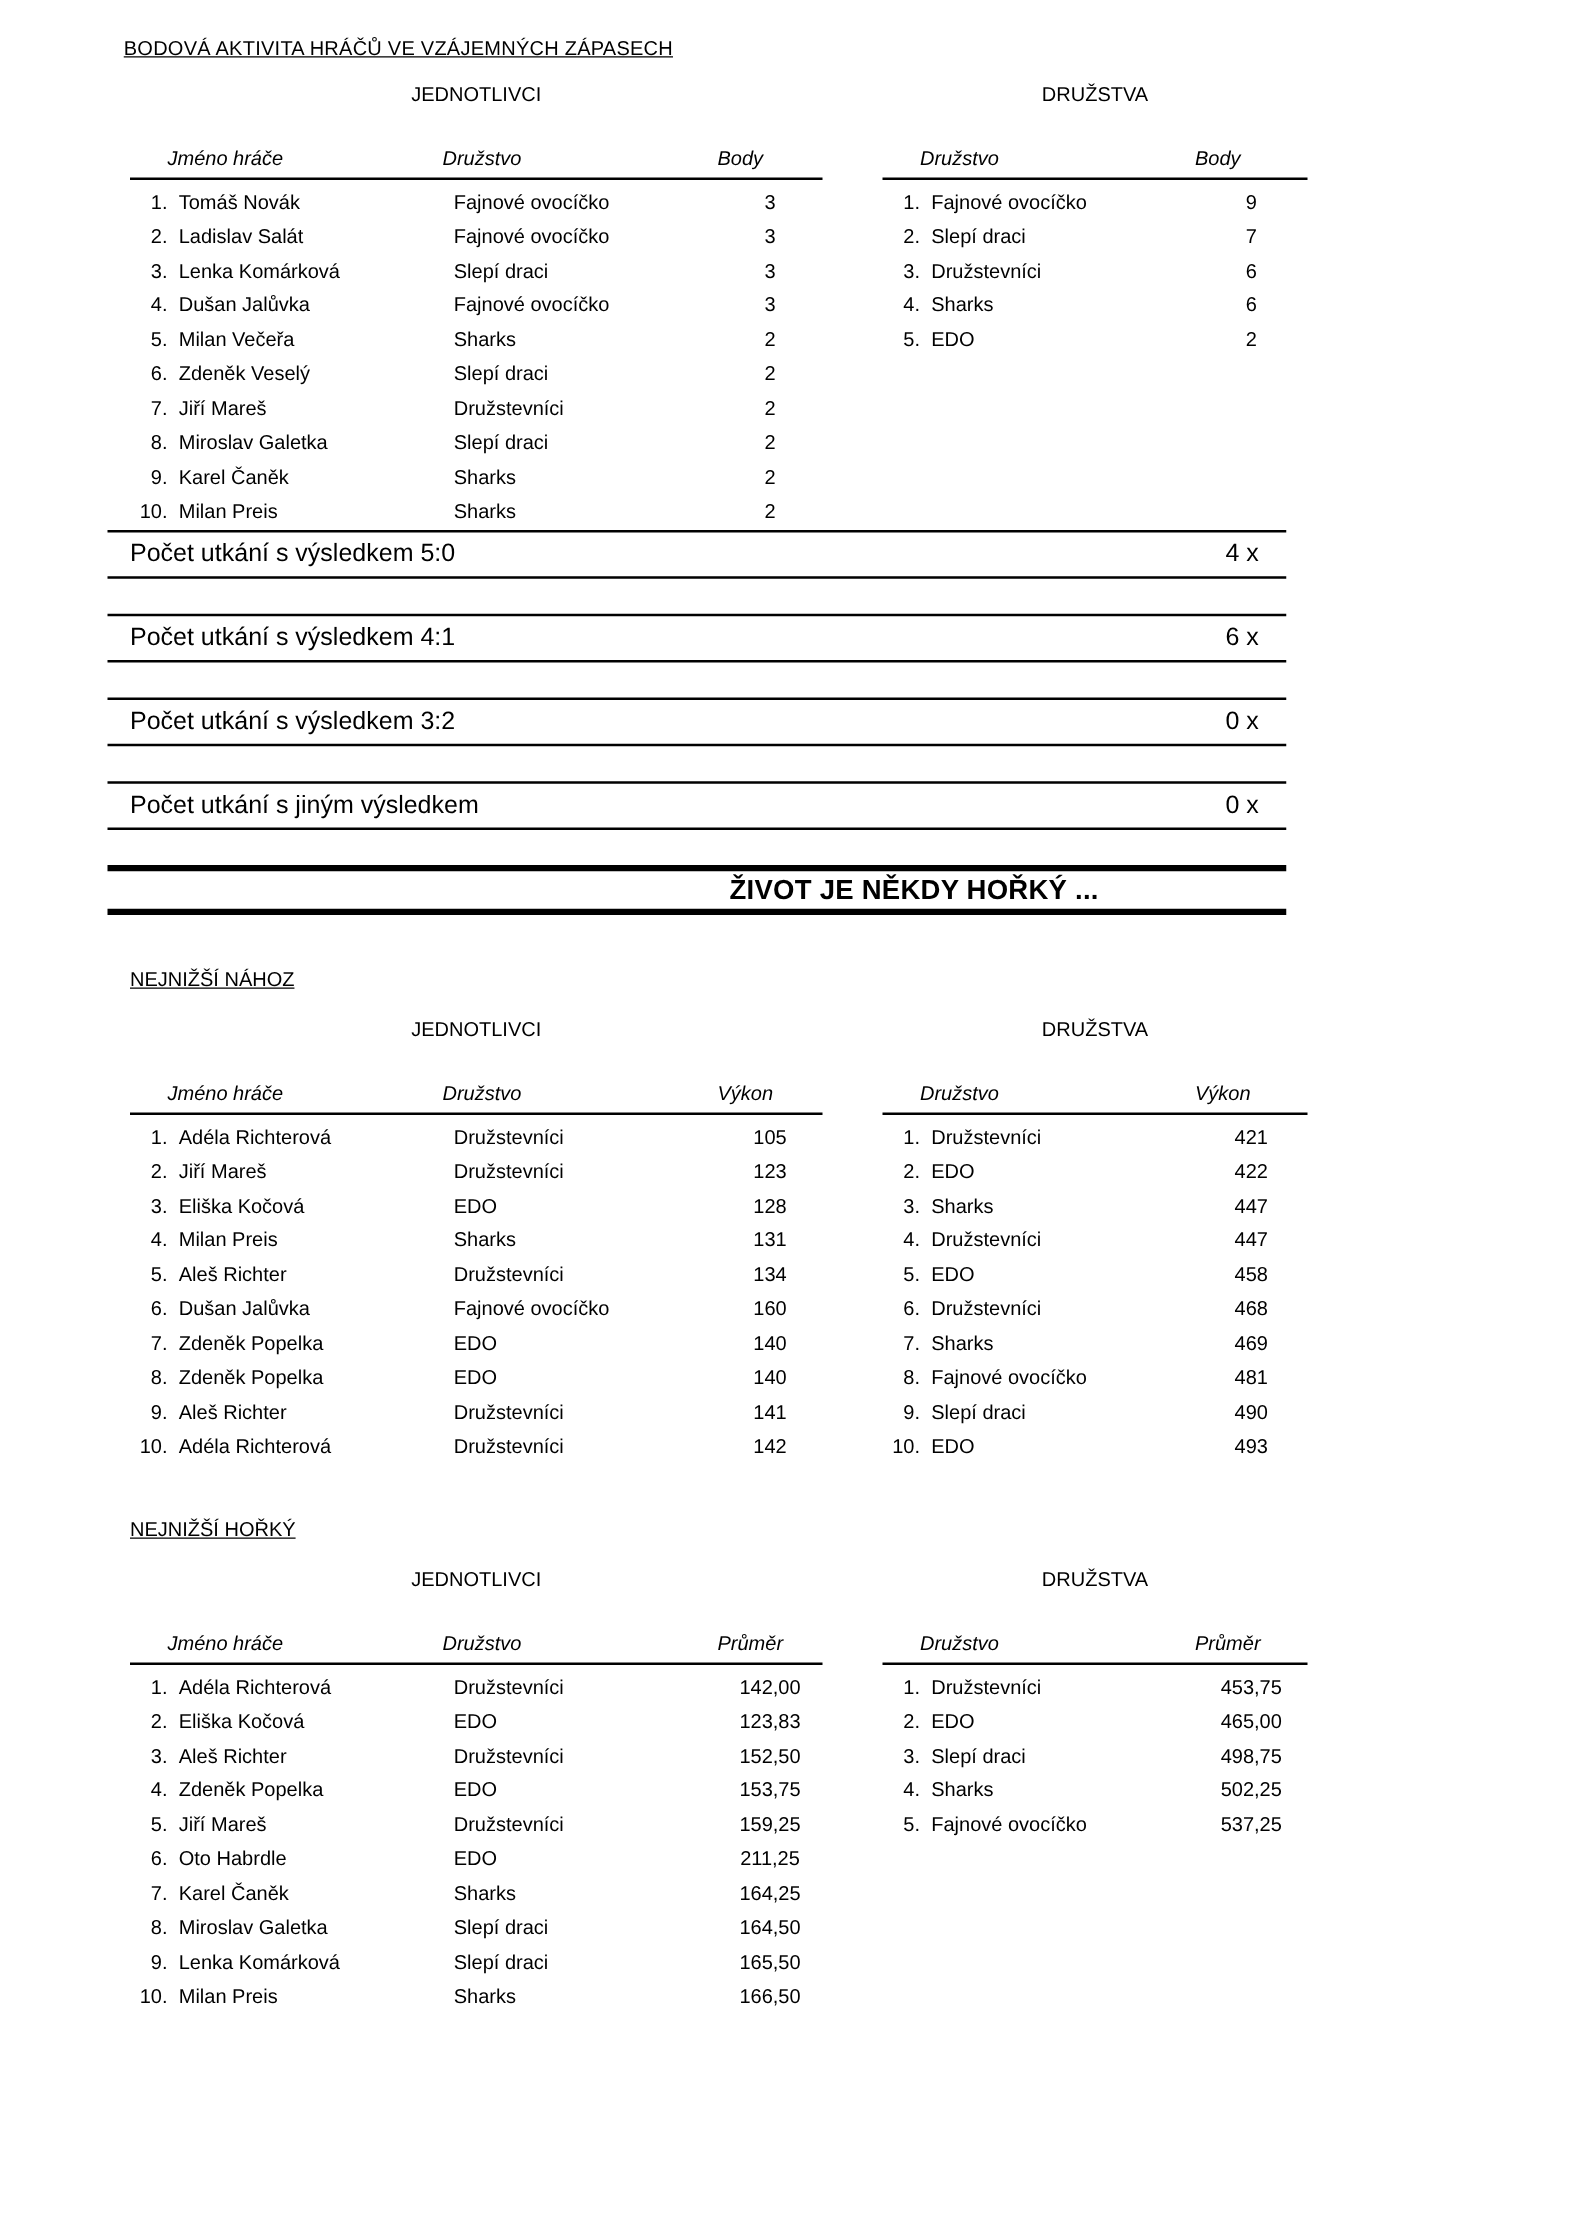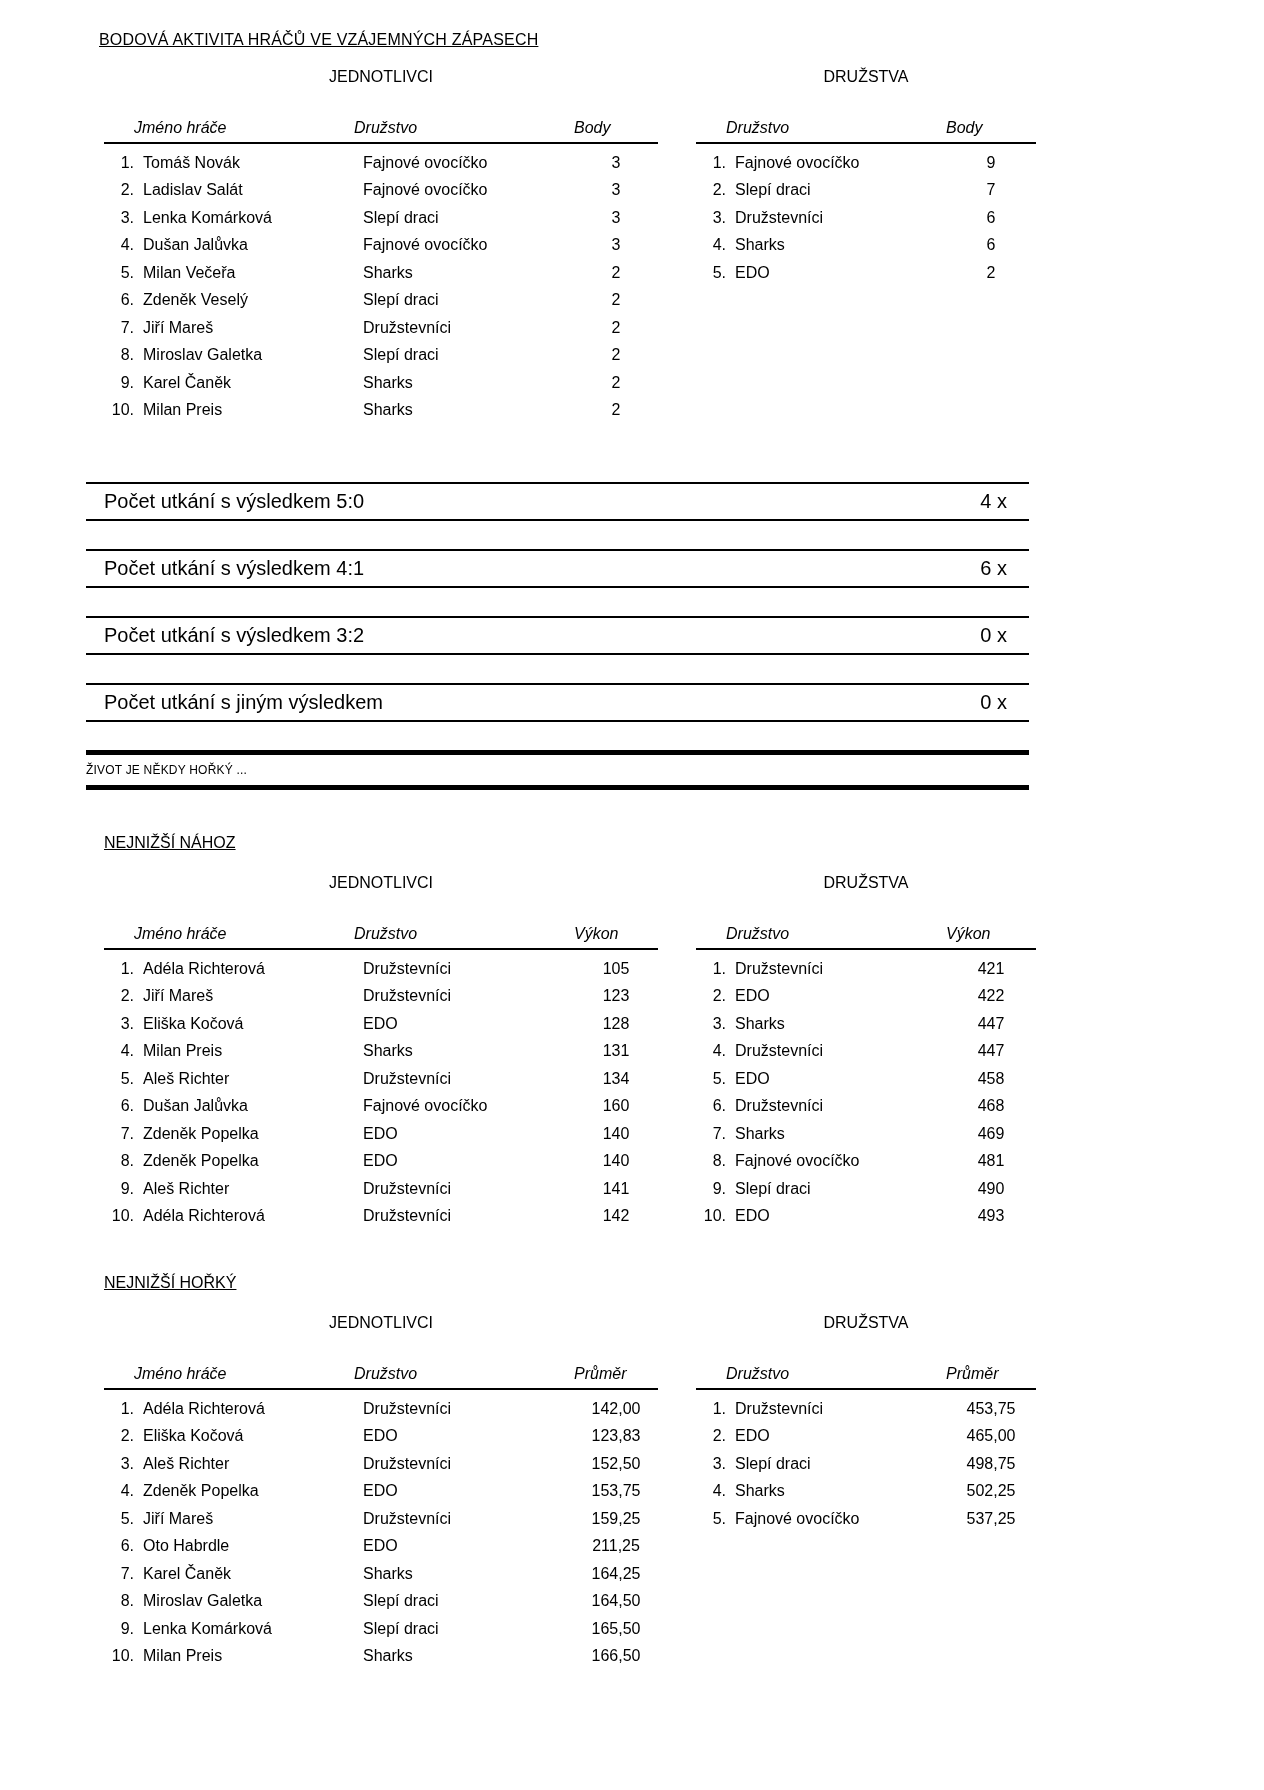--- a/index.html
+++ b/index.html
@@ -14,52 +14,52 @@
 
   .doc-title{
     font-size:16px; font-weight:normal; text-decoration:underline;
     margin-left:13px; letter-spacing:.2px; line-height:20px;
   }
 
   .two-col { display:flex; align-items:flex-start; margin-top:18px; }
   .section .two-col { margin-top:22px; }
 
   .tbl-3col { width:554px; margin-left:18px; }
-  .tbl-2col { width:340px; margin-left:38px; }
+  .tbl-2col { width:340px; margin-left:48px; }
 
   .tbl-heading { text-align:center; font-size:16px; line-height:18px; }
 
   .tbl-header{
     display:grid; margin-top:33px; padding-bottom:5px;
     border-bottom:2px solid #000; font-size:16px; line-height:18px;
   }
   .tbl-3col .tbl-header, .tbl-3col .row { grid-template-columns:30px 220px 220px 84px; }
   .tbl-2col .tbl-header, .tbl-2col .row { grid-template-columns:30px 220px 90px; }
   .hc { text-align:left;font-style:italic; }
 
   .tbl-rows { padding-top:5px; }
   .row { display:grid; height:27.5px; align-items:center; font-size:16px; }
   .c-rank { text-align:right; white-space:nowrap; }
   .c-name, .c-team { padding-left:9px; white-space:nowrap; }
   .c-val { text-align:center; white-space:nowrap; }
 
-  .bars { margin-top:58px; }
+  .bars { }
   .bar{
     width:943px; height:39px;
     border-top:2px solid #000; border-bottom:2px solid #000;
     display:flex; align-items:center; justify-content:space-between;
     padding:0 22px 0 18px; font-size:20px; margin-bottom:28px;
   }
   .bar-value { white-space:nowrap; }
 
   .banner{
     width:943px; margin-top:28px; height:40px;
     border-top:5px solid #000; border-bottom:5px solid #000;
-    display:flex; align-items:center; justify-content:flex-start;
-    font-weight:normal; font-size:12px; padding-right:150px; letter-spacing:.2px;
+    display:flex; align-items:center; justify-content:flex-end;
+    font-weight:bold; font-size:22px; padding-right:150px; letter-spacing:.2px;
   }
 
   .section-heading{
     font-size:16px; font-weight:normal; text-decoration:underline;
     margin:44px 0 0 18px; line-height:18px;
   }
 </style>
 </head>
 <body>
 

